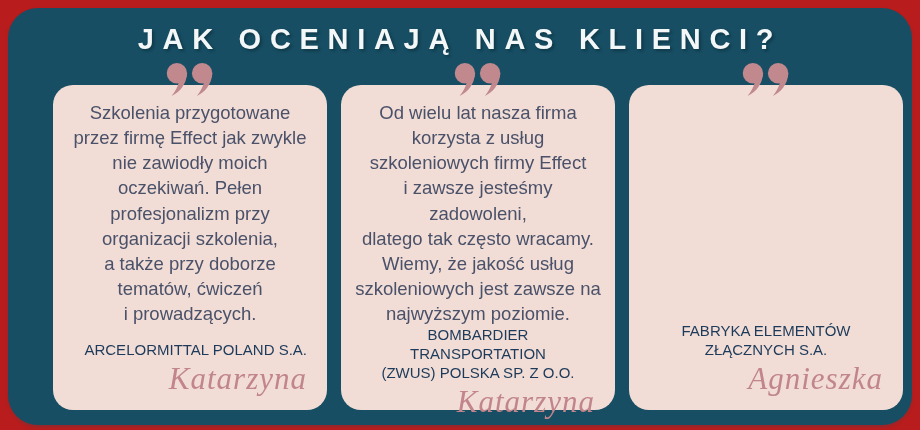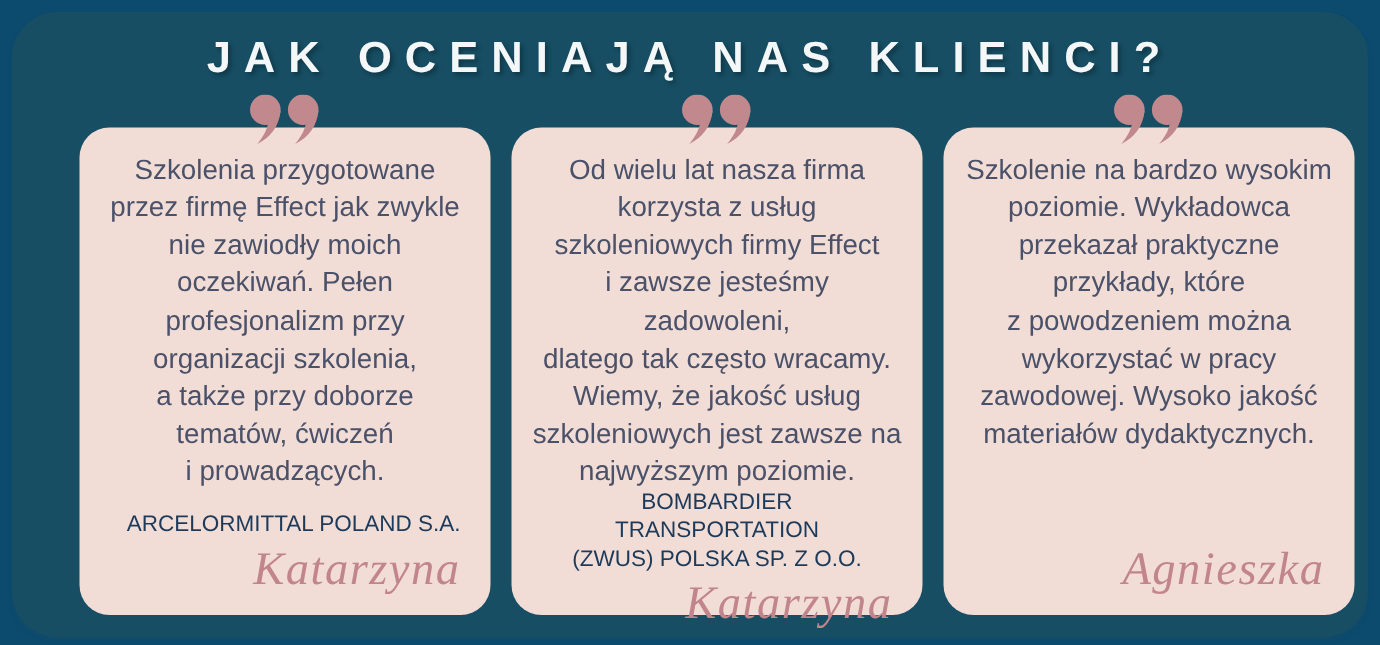--- a/index.html
+++ b/index.html
@@ -5,21 +5,21 @@
   html, body {
     margin: 0;
     padding: 0;
     background: #ffffff;
     font-family: "Liberation Sans", sans-serif;
   }
   .page {
     position: relative;
     width: 920px;
     height: 430px;
-    background: #0c4a6e;
+    background: #b91c1c;
     overflow: hidden;
   }
   .panel {
     position: absolute;
     left: 8px;
     top: 8px;
     right: 8px;
     bottom: 5px;
     background: #174e63;
     border-radius: 30px;
@@ -167,29 +167,23 @@
       <div class="card-wrap">
         <svg class="quote-mark" viewBox="0 0 48 34" xmlns="http://www.w3.org/2000/svg">
           <g fill="#c1898d">
             <circle cx="10.5" cy="10.5" r="10.5"></circle>
             <path d="M21,11 C20,22 14,29.5 5,34 C11.5,26 13,20 12.3,16.5 L21,11 Z"></path>
             <circle cx="36.5" cy="10.5" r="10.5"></circle>
             <path d="M47,11 C46,22 40,29.5 31,34 C37.5,26 39,20 38.3,16.5 L47,11 Z"></path>
           </g>
         </svg>
         <div class="card">
-          <p class="quote-text">Szkolenie na bardzo wysokim
-poziomie. Wykładowca
-przekazał praktyczne
-przykłady, które
-z powodzeniem można
-wykorzystać w pracy
-zawodowej. Wysoko jakość
-materiałów dydaktycznych.</p>
           <div class="card-footer">
+            <div class="company">FABRYKA ELEMENTÓW
+ZŁĄCZNYCH S.A.</div>
             <div class="signature">Agnieszka</div>
           </div>
         </div>
       </div>
 
     </div>
   </div>
 </div>
 
 </body></html>

